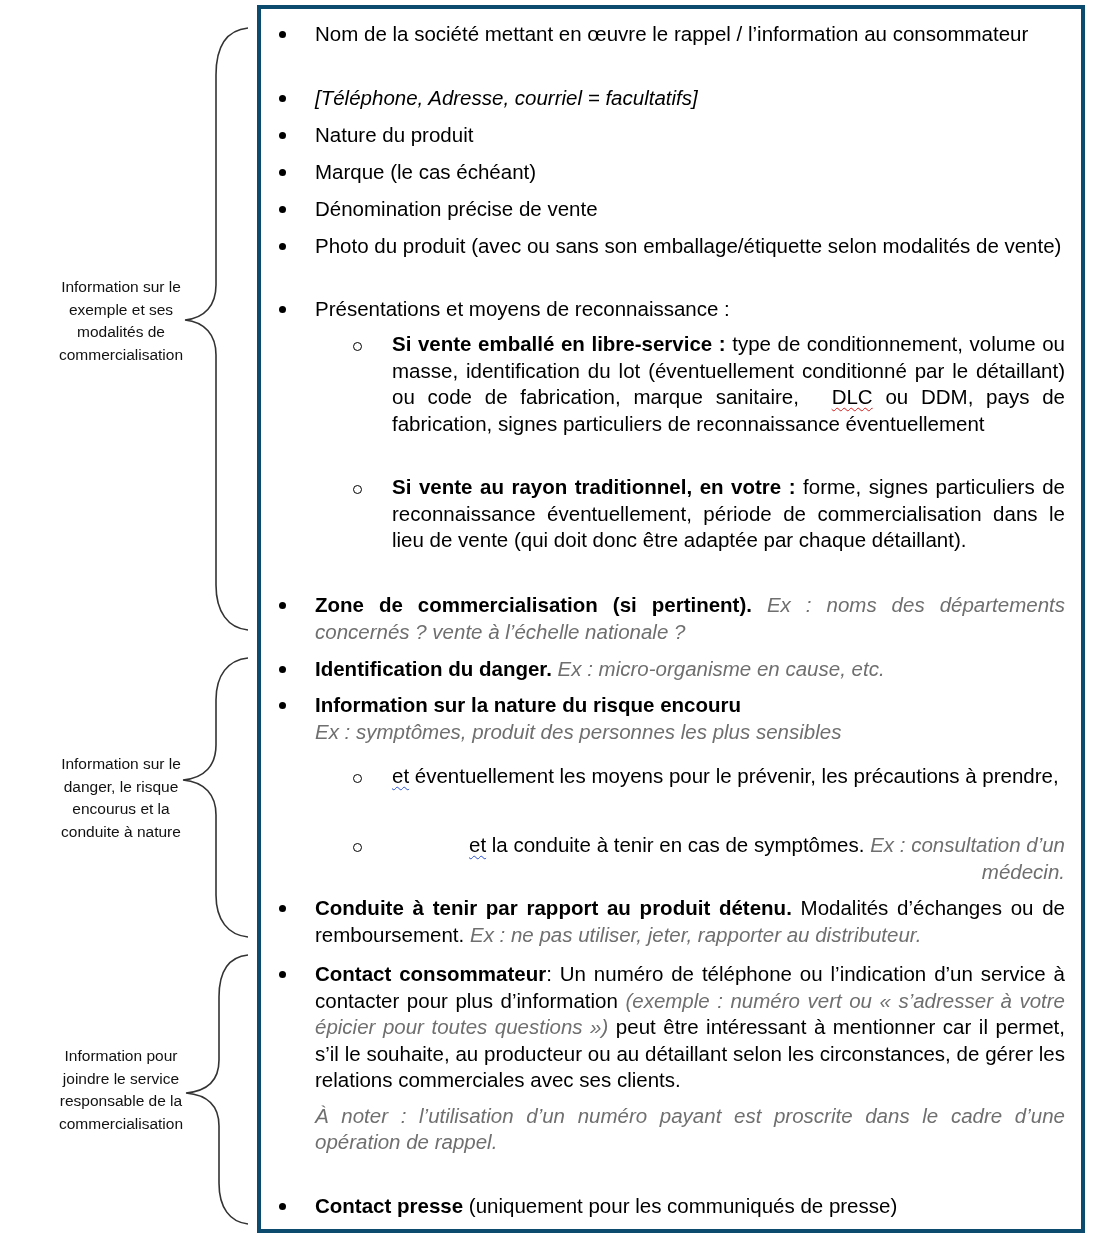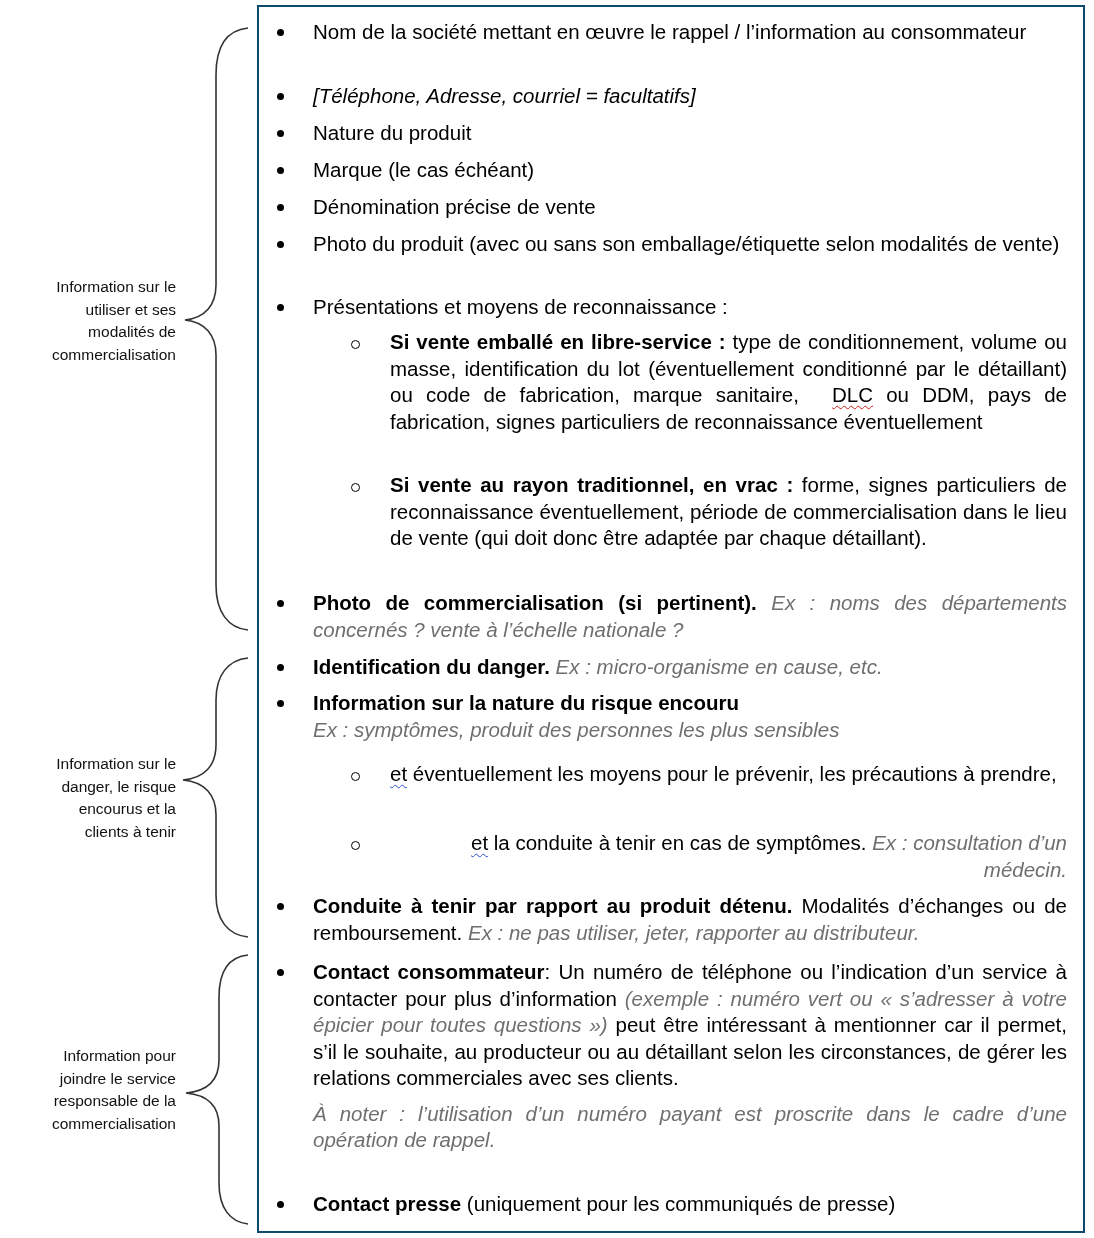--- a/index.html
+++ b/index.html
@@ -1,23 +1,23 @@
 <!DOCTYPE html>
 <html><head>
 <meta charset="utf-8">
 <style>
   html, body { margin: 0; padding: 0; background: #ffffff; }
   body { width: 1094px; height: 1238px; position: relative; overflow: hidden;
          font-family: "Liberation Sans", sans-serif; color: #000; }
   .labels { position: absolute; left: 0; top: 0; width: 180px; height: 1238px; }
-  .group-label { position: absolute; left: 8px; width: 168px; text-align: right;
-                 font-size: 15.5px; line-height: 22.5px; color: #111; }
+  .group-label { position: absolute; left: 0; width: 168px; text-align: center;
+                 font-size: 15.5px; line-height: 22.5px; color: #111; padding-left: 37px; }
   .braces { position: absolute; left: 175px; top: 0; width: 80px; height: 1238px; }
   .box { position: absolute; left: 257px; top: 5px; width: 828px; height: 1228px;
-         border: 2px solid #0c4a6e; box-sizing: border-box; }
+         border: 4px solid #0c4a6e; box-sizing: border-box; }
   .item { position: absolute; left: 0; right: 0; font-size: 20.5px; line-height: 26.5px; }
   .bullet { position: absolute; left: 18px; width: 12px; }
   .bullet::before { content: ""; position: absolute; top: 10px; left: 0; width: 7px; height: 7px;
                     border-radius: 50%; background: #000; }
   .circ { position: absolute; left: 92px; width: 14px; }
   .circ::before { content: ""; position: absolute; top: 11px; left: 0; width: 7px; height: 7px;
                   border-radius: 50%; border: 1.3px solid #000; }
   .text { position: absolute; left: 54px; right: 16px; text-align: justify; }
   .subtext { position: absolute; left: 131px; right: 16px; text-align: justify; }
   .b { font-weight: bold; }
@@ -25,29 +25,29 @@
   .it { font-style: italic; }
   .squig { text-decoration: underline wavy #d21c1c; text-decoration-thickness: 1px; text-underline-offset: 3px; margin-left: 20px; }
   .squigb { text-decoration: underline wavy #2a4fd0; text-decoration-thickness: 1px; text-underline-offset: 3px; }
 </style>
 </head>
 <body>
 
 <div class="labels">
   <div class="group-label" style="top:276px;">
     <div>Information sur le</div>
-    <div>utiliser et ses</div>
+    <div>exemple et ses</div>
     <div>modalités de</div>
     <div>commercialisation</div>
   </div>
   <div class="group-label" style="top:753px;">
     <div>Information sur le</div>
     <div>danger, le risque</div>
     <div>encourus et la</div>
-    <div>clients à tenir</div>
+    <div>conduite à nature</div>
   </div>
   <div class="group-label" style="top:1045px;">
     <div>Information pour</div>
     <div>joindre le service</div>
     <div>responsable de la</div>
     <div>commercialisation</div>
   </div>
 </div>
 
 <svg class="braces" viewBox="175 0 80 1238" width="80" height="1238">
@@ -95,26 +95,26 @@
     <div class="text">Présentations et moyens de reconnaissance :</div>
   </div>
 
   <div class="item" style="top:322px;">
     <span class="circ"></span>
     <div class="subtext"><span class="b">Si vente emballé en libre-service :</span><span> type de conditionnement, volume ou masse, identification du lot (éventuellement conditionné par le détaillant) ou code de fabrication, marque sanitaire, </span><span class="squig">DLC</span><span> ou DDM, pays de fabrication, signes particuliers de reconnaissance éventuellement</span></div>
   </div>
 
   <div class="item" style="top:465px;">
     <span class="circ"></span>
-    <div class="subtext"><span class="b">Si vente au rayon traditionnel, en vrac :</span><span> forme, signes particuliers de reconnaissance éventuellement, période de commercialisation dans le lieu de vente (qui doit donc être adaptée par chaque détaillant).</span></div>
+    <div class="subtext"><span class="b">Si vente au rayon traditionnel, en votre :</span><span> forme, signes particuliers de reconnaissance éventuellement, période de commercialisation dans le lieu de vente (qui doit donc être adaptée par chaque détaillant).</span></div>
   </div>
 
   <div class="item" style="top:583px;">
     <span class="bullet"></span>
-    <div class="text"><span class="b">Photo de commercialisation (si pertinent).</span><span class="ex"> Ex : noms des départements concernés ? vente à l’échelle nationale ?</span></div>
+    <div class="text"><span class="b">Zone de commercialisation (si pertinent).</span><span class="ex"> Ex : noms des départements concernés ? vente à l’échelle nationale ?</span></div>
   </div>
 
   <div class="item" style="top:647px;">
     <span class="bullet"></span>
     <div class="text"><span class="b">Identification du danger.</span><span class="ex"> Ex : micro-organisme en cause, etc.</span></div>
   </div>
 
   <div class="item" style="top:683px;">
     <span class="bullet"></span>
     <div class="text">

